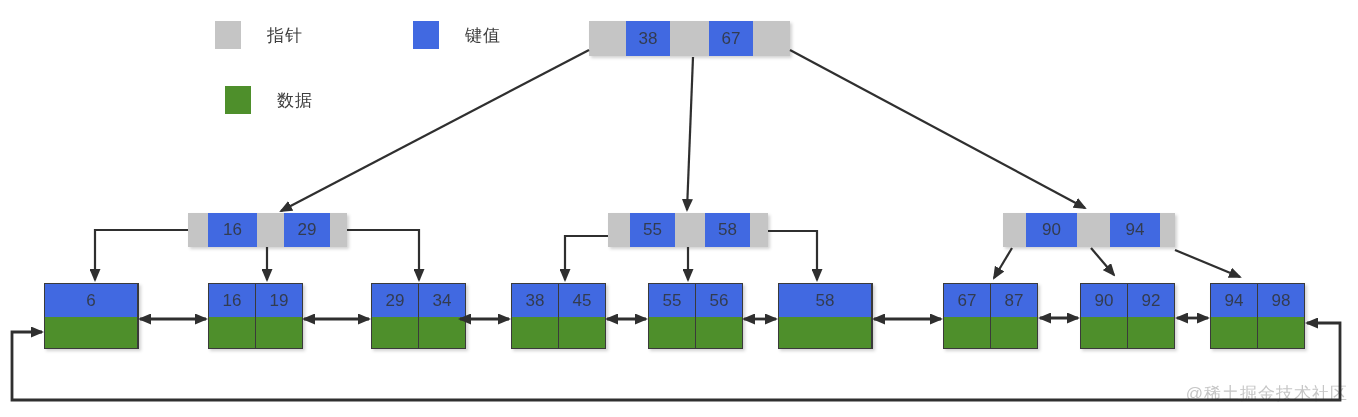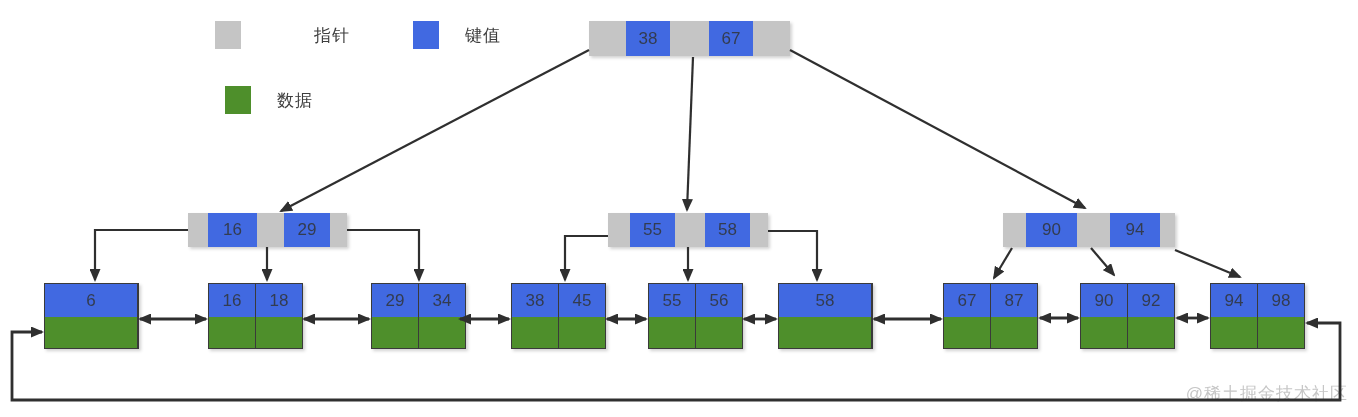--- a/index.html
+++ b/index.html
@@ -81,21 +81,21 @@
       <line x1="460" y1="319" x2="509" y2="319" marker-start="url(#ah)" marker-end="url(#ah)"></line>
       <line x1="607" y1="319" x2="646" y2="319" marker-start="url(#ah)" marker-end="url(#ah)"></line>
       <line x1="744" y1="319" x2="776" y2="319" marker-start="url(#ah)" marker-end="url(#ah)"></line>
       <line x1="874" y1="319" x2="941" y2="319" marker-start="url(#ah)" marker-end="url(#ah)"></line>
       <line x1="1040" y1="318" x2="1078" y2="318" marker-start="url(#ah)" marker-end="url(#ah)"></line>
       <line x1="1177" y1="318" x2="1208" y2="318" marker-start="url(#ah)" marker-end="url(#ah)"></line>
       <polyline points="1307,323 1340,323 1340,400 12,400 12,332 42,332" marker-start="url(#ah)" marker-end="url(#ah)"></polyline>
     </g>
   </svg>
 
-  <div class="legend-item" style="left:215px;top:21px;gap:47px;">
+  <div class="legend-item" style="left:215px;top:21px;">
     <span class="swatch swatch-pointer"></span>
     <span class="legend-label">指针</span>
   </div>
   <div class="legend-item" style="left:365px;top:21px;padding-left:48px;">
     <span class="swatch swatch-key"></span>
     <span class="legend-label">键值</span>
   </div>
   <div class="legend-item" style="left:225px;top:86px;">
     <span class="swatch swatch-data"></span>
     <span class="legend-label">数据</span>
@@ -139,21 +139,21 @@
       <div class="d"></div>
     </div>
   </div>
 
   <div class="leaf" style="left:208px;top:283px;">
     <div class="col first">
       <div class="k">16</div>
       <div class="d"></div>
     </div>
     <div class="col">
-      <div class="k">18</div>
+      <div class="k">19</div>
       <div class="d"></div>
     </div>
   </div>
 
   <div class="leaf" style="left:371px;top:283px;">
     <div class="col first">
       <div class="k">29</div>
       <div class="d"></div>
     </div>
     <div class="col">

